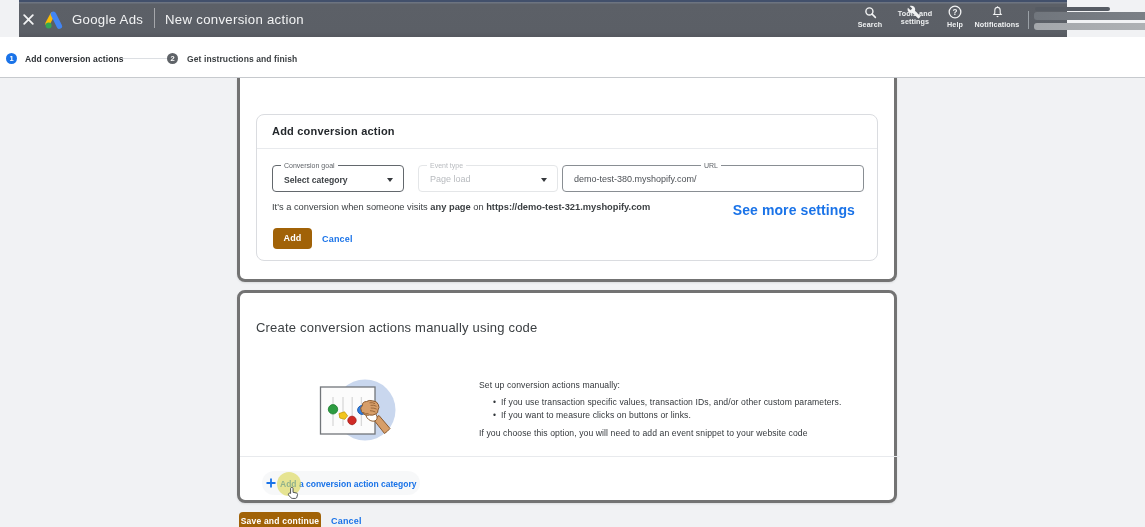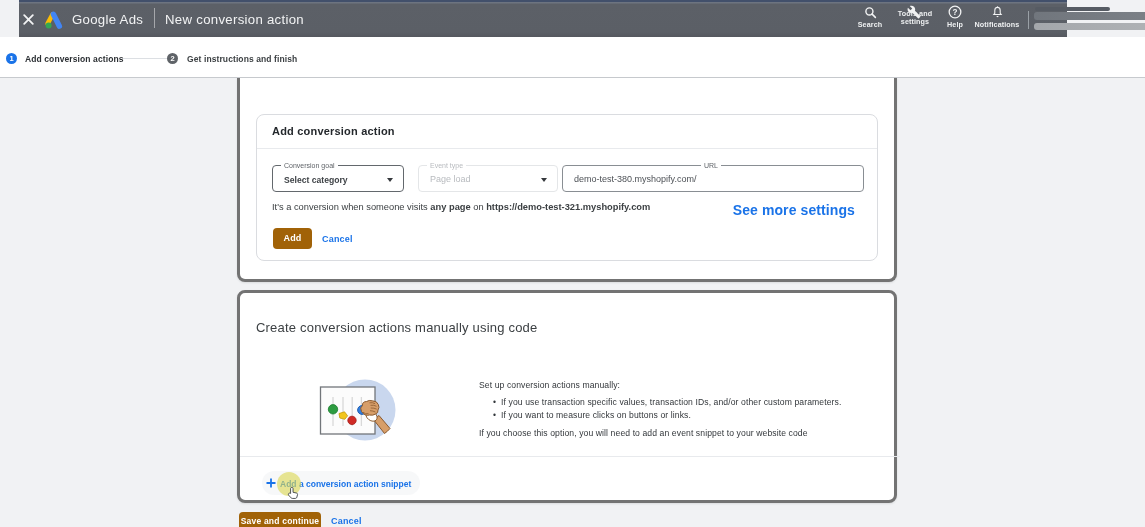--- a/index.html
+++ b/index.html
@@ -160,21 +160,21 @@
   <div class="bullettext" style="left:239px; top:87px;">Set up conversion actions manually:</div>
   <div class="bullettext" style="left:253px; top:104px;">•&nbsp;&nbsp;If you use transaction specific values, transaction IDs, and/or other custom parameters.</div>
   <div class="bullettext" style="left:253px; top:117px;">•&nbsp;&nbsp;If you want to measure clicks on buttons or links.</div>
   <div class="bullettext" style="left:239px; top:135px;">If you choose this option, you will need to add an event snippet to your website code</div>
 
   <div id="addrow"></div>
   <div id="addlink"></div>
   <svg class="abs" style="left:26px; top:185px;" width="10" height="10" viewBox="0 0 10 10">
     <path d="M5 0.5 V9.5 M0.5 5 H9.5" stroke="#1a73e8" stroke-width="1.8"></path>
   </svg>
-  <div class="abs blue" style="left:40px; top:186px; font-size:8.5px; font-weight:bold;">Add a conversion action snippet</div>
+  <div class="abs blue" style="left:40px; top:186px; font-size:8.5px; font-weight:bold;">Add a conversion action category</div>
 
   <div class="abs" style="left:37px; top:179px; width:24px; height:24px; border-radius:50%; background:rgba(220,217,83,0.62);"></div>
 
   <svg class="abs" style="left:47px; top:193px;" width="14" height="14" viewBox="0 0 16 16">
     <path d="M5.5 1.5 C6.3 1.5 6.9 2.1 6.9 2.9 V7.2 L10.8 8 C11.7 8.2 12.2 9 12 9.9 L11.3 12.8 C11.1 13.6 10.4 14.2 9.5 14.2 H6 C5.5 14.2 5 14 4.7 13.6 L1.9 10.5 C1.4 9.9 1.4 9 2 8.5 C2.5 8 3.3 8 3.9 8.4 L4.1 8.6 V2.9 C4.1 2.1 4.7 1.5 5.5 1.5 Z" fill="#fff" stroke="#3c4043" stroke-width="1"></path>
   </svg>
 </div>
 
 <div class="btn" style="left:239px; top:512px; width:82px; height:20px; line-height:19px; font-size:8.5px; white-space:nowrap;">Save and continue</div>
 <div class="abs blue" style="left:331px; top:516px; font-size:9px; font-weight:bold; letter-spacing:0.2px;">Cancel</div>

